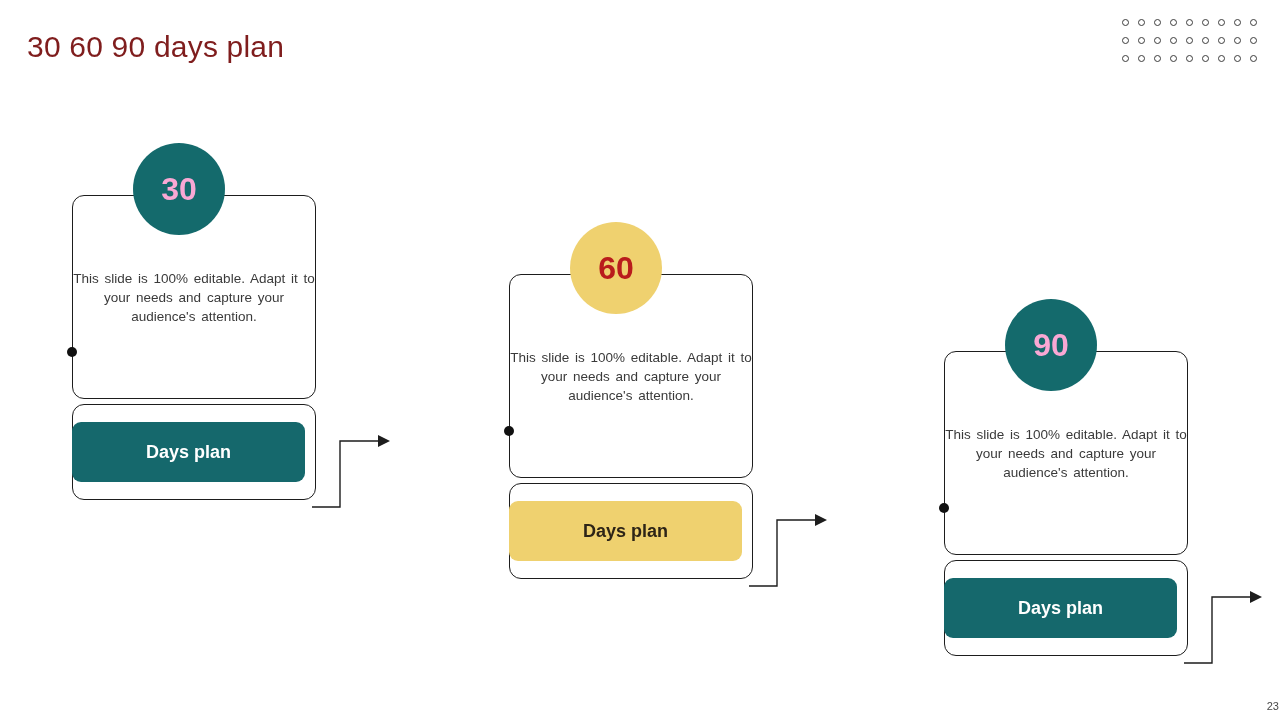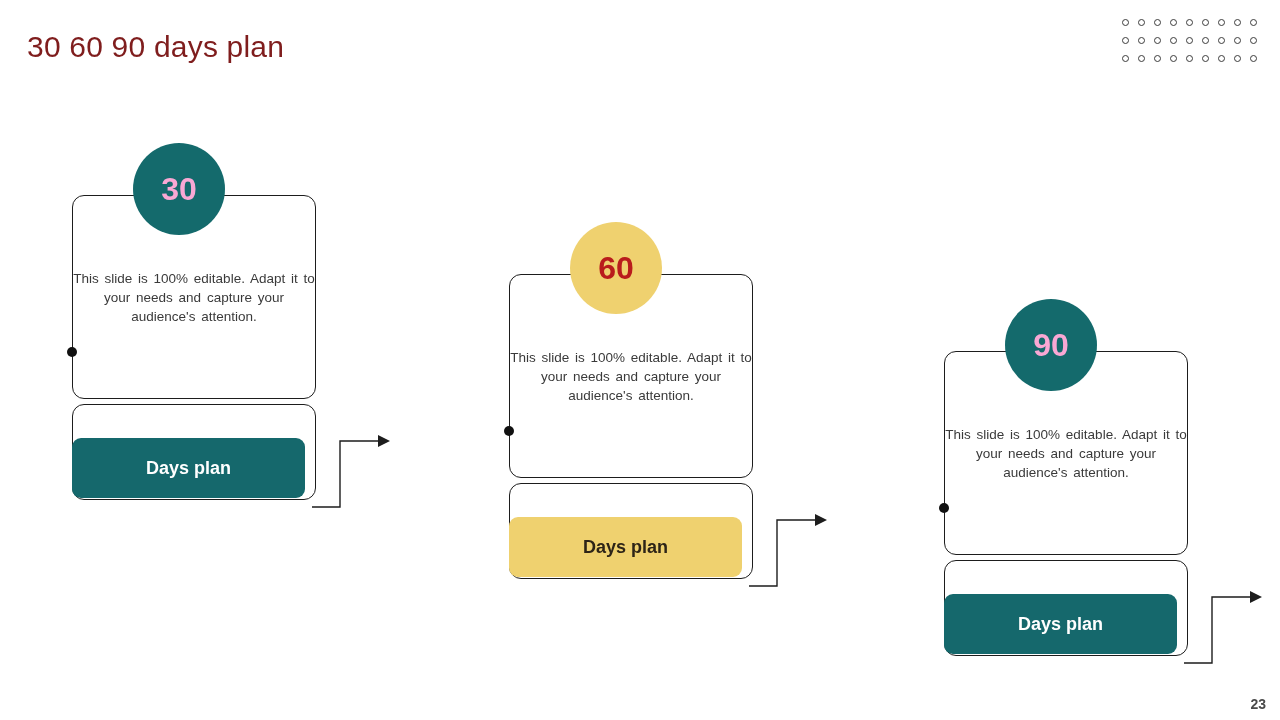--- a/index.html
+++ b/index.html
@@ -42,25 +42,24 @@
     height: 7px;
     border: 1px solid #3c3c3c;
     border-radius: 50%;
     box-sizing: border-box;
     display: block;
   }
 
   
   .page-number {
     position: absolute;
-    right: 14px;
+    right: 1px;
     bottom: 8px;
-    font-size: 14px;
+    font-size: 11px;
     color: #4a4a4a;
-    font-weight: bold;
   }
 
   
   .stage {
     position: absolute;
     inset: 0;
   }
   .group {
     position: absolute;
     width: 310px;
@@ -151,21 +150,20 @@
     top: 279px;
     width: 233px;
     height: 60px;
     border-radius: 9px;
     display: flex;
     align-items: center;
     justify-content: center;
     font-size: 18px;
     font-weight: bold;
     z-index: 2;
-    margin-top: 16px;
   }
   .label-bar.teal   { background: #15686C; color: #ffffff; }
   .label-bar.yellow { background: #EFD16F; color: #2d2417; }
 
   
   .connector {
     position: absolute;
     left: 252px;
     top: 286px;
     width: 86px;

